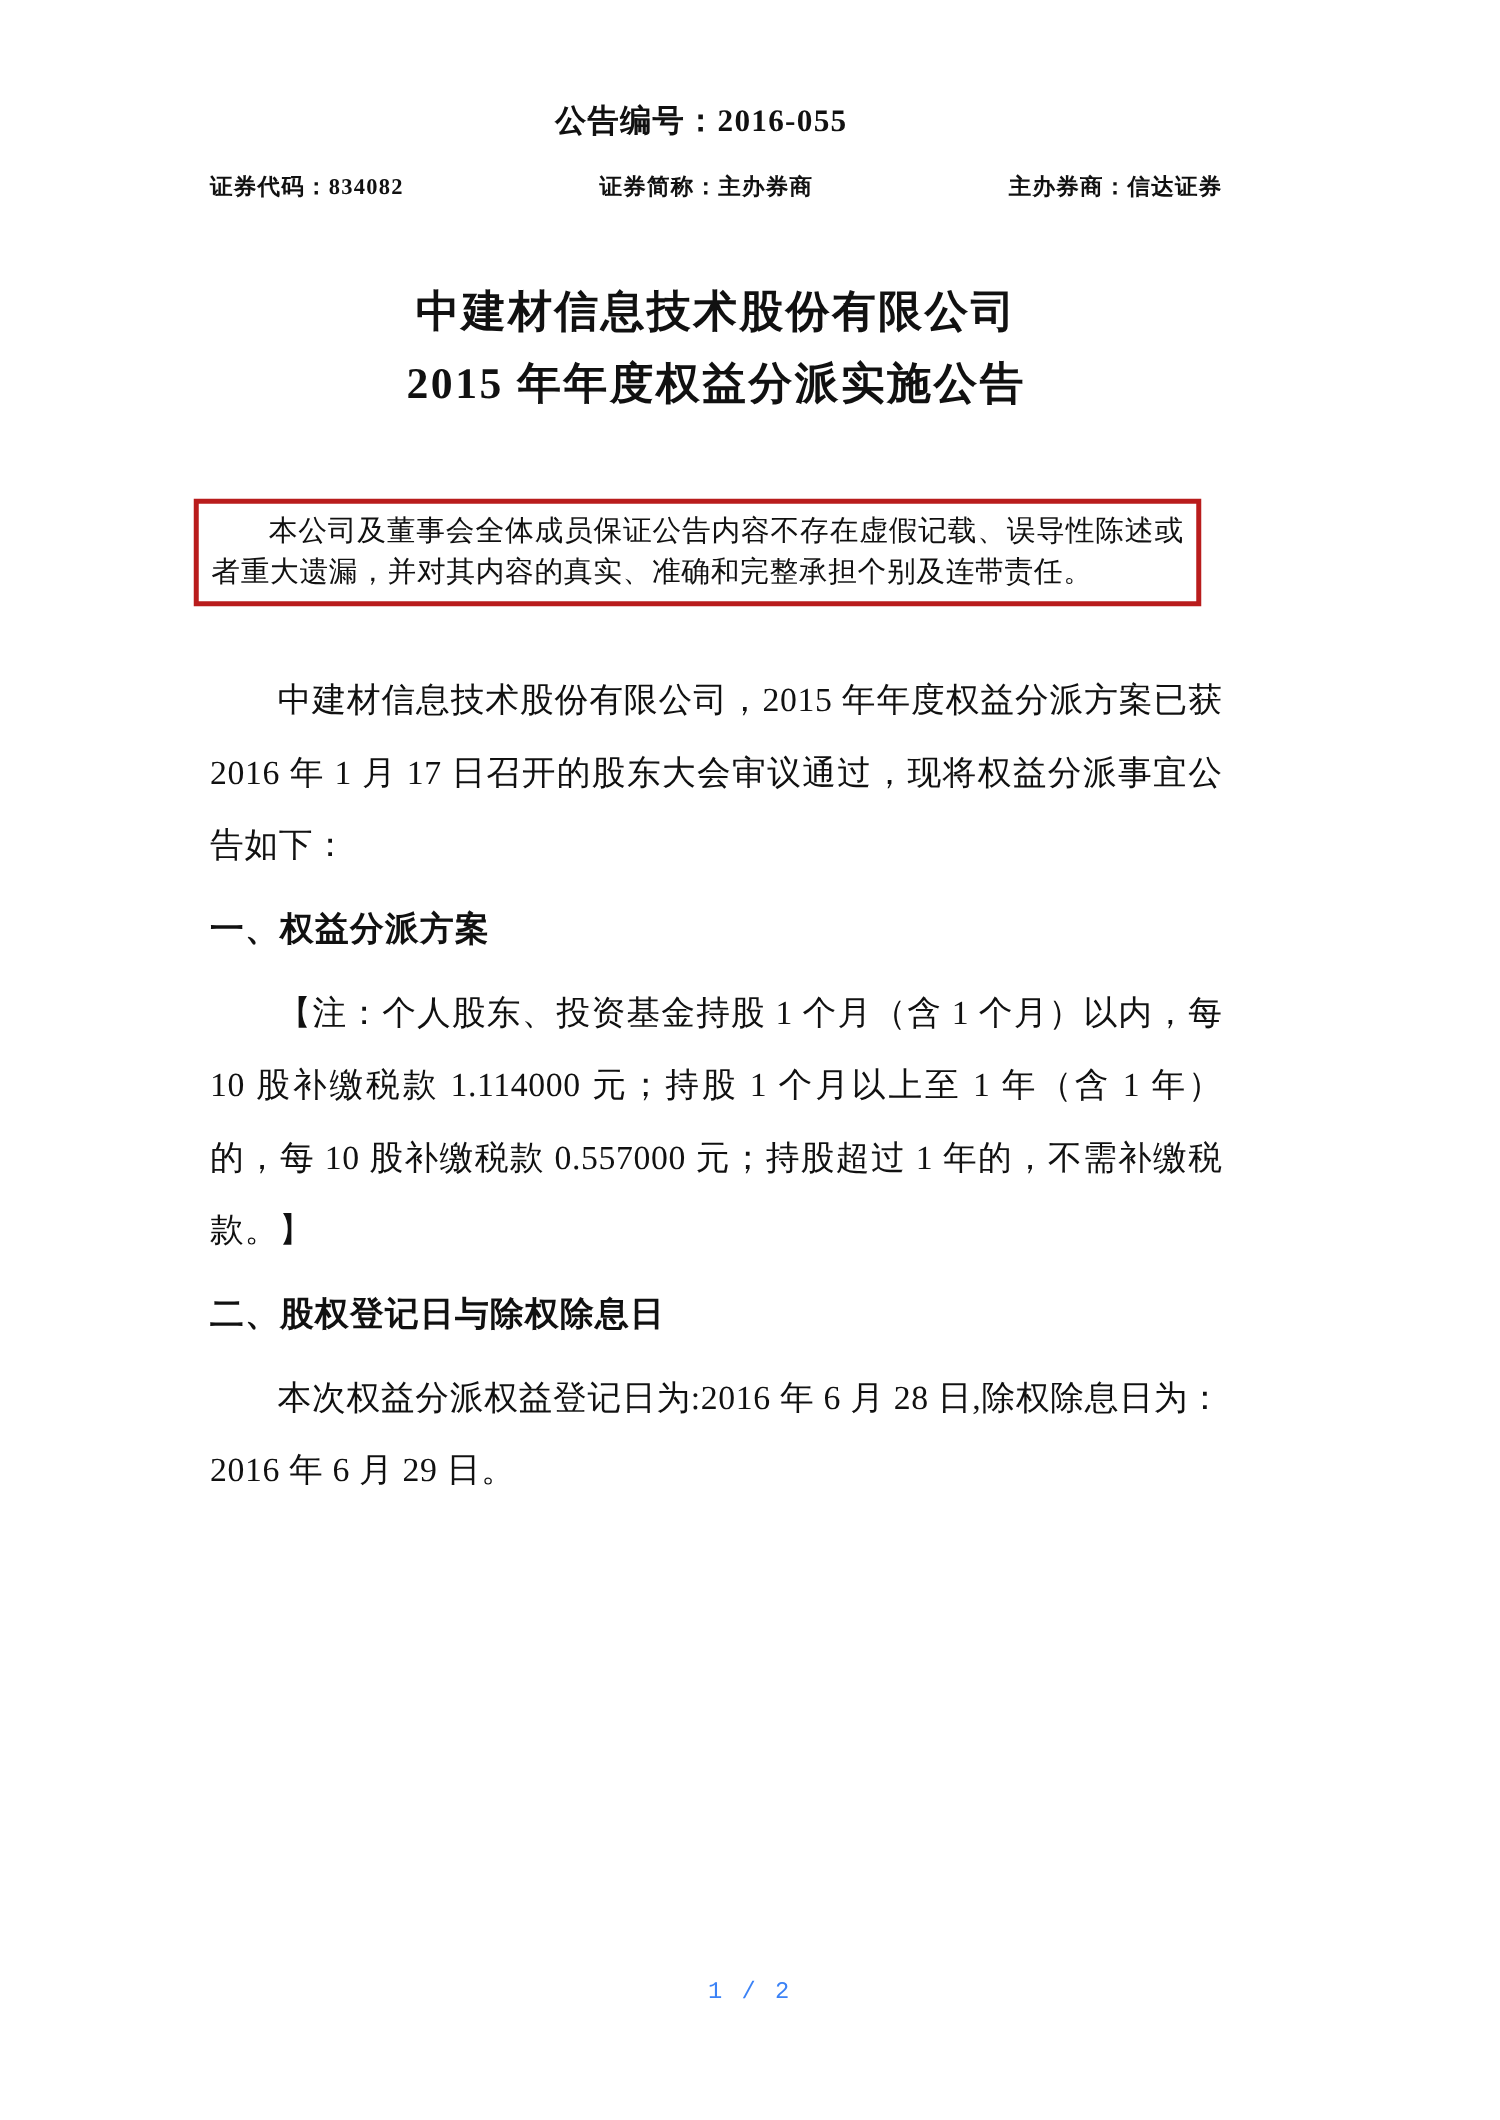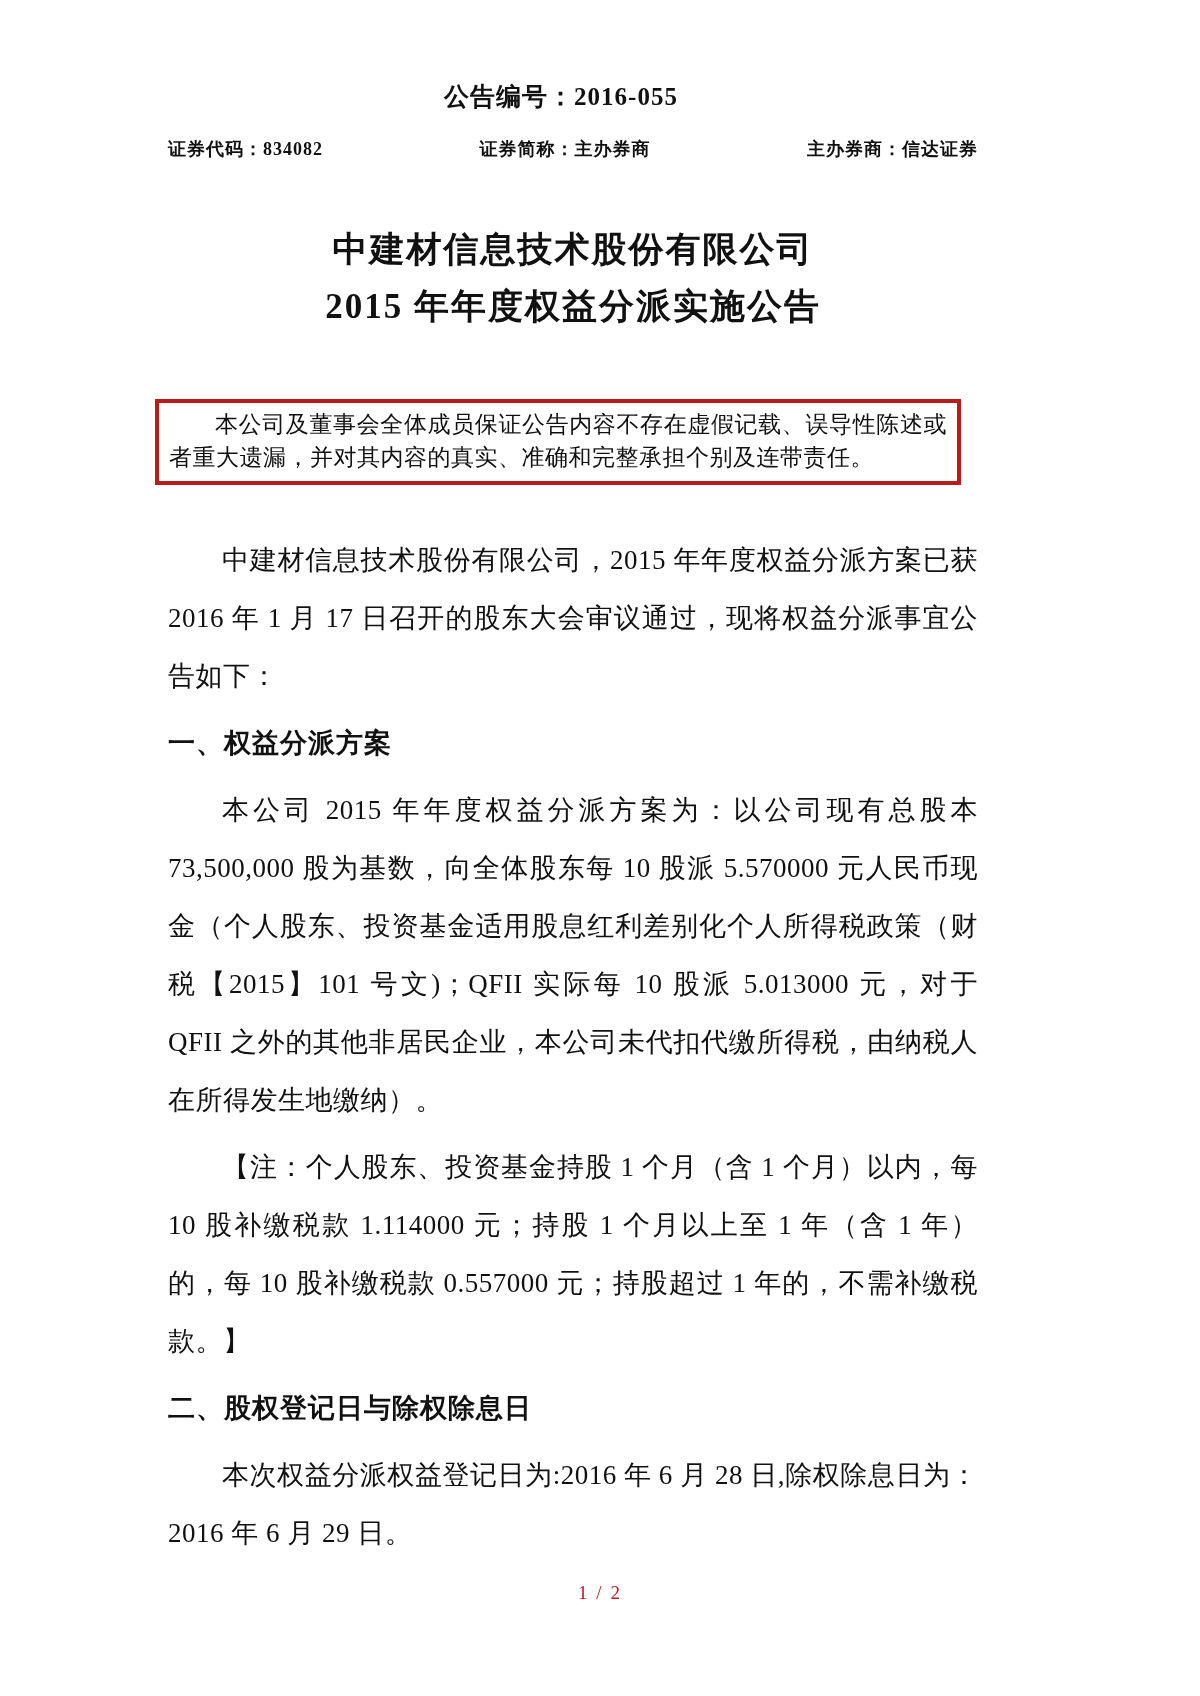--- a/index.html
+++ b/index.html
@@ -78,22 +78,22 @@
     line-height: 58px;
     letter-spacing: 1px;
   }
   .page-footer {
     position: absolute;
     left: 0;
     right: 0;
     bottom: 92px;
     text-align: center;
     font-size: 19px;
-    color: #b91c1c;
-    font-family: Liberation Serif, serif;
+    color: #3b82f6;
+    font-family: Liberation Mono, monospace;
     letter-spacing: 2px;
   }
 </style>
 </head>
 <body>
 
 <div class="page">
 
   <div class="announcement-no">公告编号：2016-055</div>
 
@@ -110,21 +110,20 @@
 
   <div class="notice-box">
     <p>本公司及董事会全体成员保证公告内容不存在虚假记载、误导性陈述或者重大遗漏，并对其内容的真实、准确和完整承担个别及连带责任。</p>
   </div>
 
   <div class="doc-body">
     <p>中建材信息技术股份有限公司，2015 年年度权益分派方案已获 2016 年 1 月 17 日召开的股东大会审议通过，现将权益分派事宜公告如下：</p>
 
     <h2>一、权益分派方案</h2>
 
-    <p>本公司 2015 年年度权益分派方案为：以公司现有总股本 73,500,000 股为基数，向全体股东每 10 股派 5.570000 元人民币现金（个人股东、投资基金适用股息红利差别化个人所得税政策（财税【2015】101 号文)；QFII 实际每 10 股派 5.013000 元，对于 QFII 之外的其他非居民企业，本公司未代扣代缴所得税，由纳税人在所得发生地缴纳）。</p>
 
     <p>【注：个人股东、投资基金持股 1 个月（含 1 个月）以内，每 10 股补缴税款 1.114000 元；持股 1 个月以上至 1 年（含 1 年）的，每 10 股补缴税款 0.557000 元；持股超过 1 年的，不需补缴税款。】</p>
 
     <h2>二、股权登记日与除权除息日</h2>
 
     <p>本次权益分派权益登记日为:2016 年 6 月 28 日,除权除息日为：2016 年 6 月 29 日。</p>
   </div>
 
   <div class="page-footer">1 / 2</div>
 

